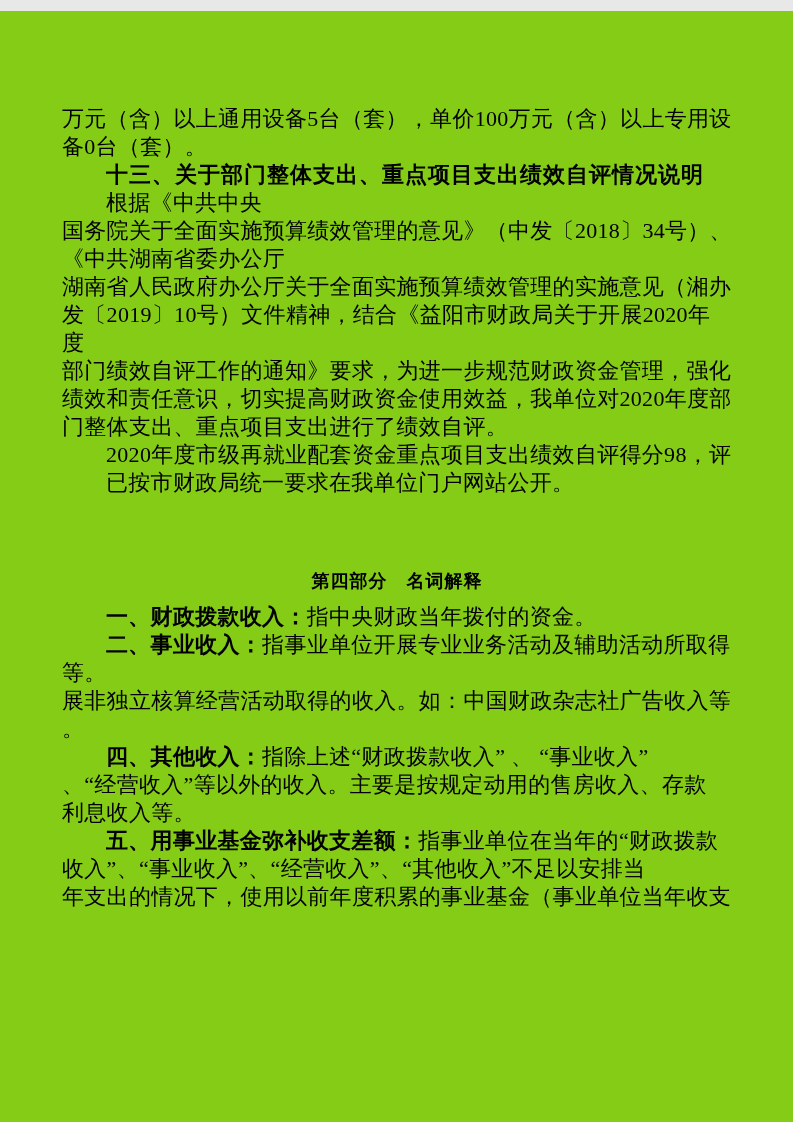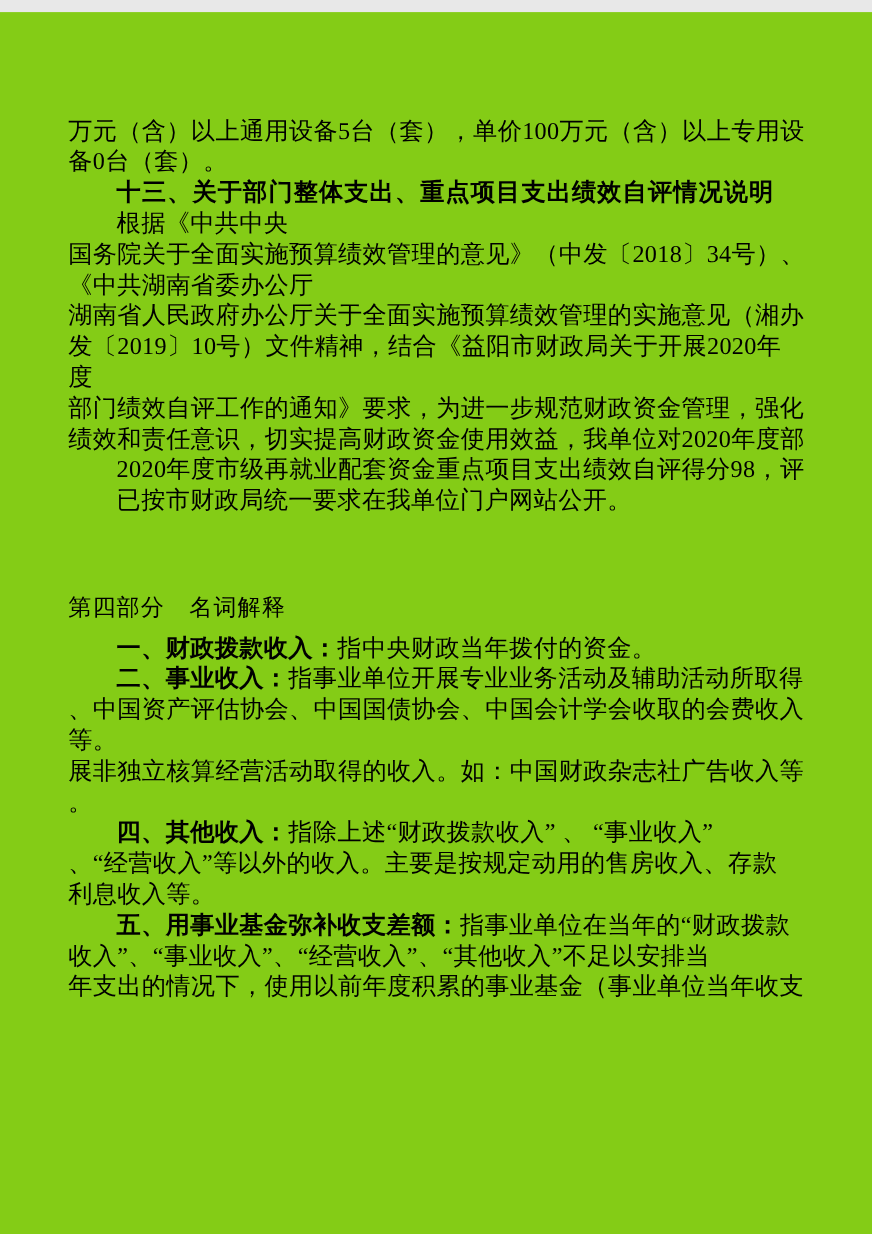--- a/index.html
+++ b/index.html
@@ -27,24 +27,25 @@
     letter-spacing: 0.3px;
   }
   .ind { text-indent: 44px; }
   .h13 {
     font-weight: 700;
     font-family: "Liberation Sans", "DejaVu Sans", sans-serif;
     letter-spacing: 1px;
   }
   .part4 { margin-top: 66px; }
   .part4-title {
-    font-size: 21px;
+    font-size: 18px;
     line-height: 36px;
-    font-weight: 400;
+    font-weight: 700;
     font-family: "Liberation Sans", "DejaVu Sans", sans-serif;
+    text-align: center;
     margin-bottom: 4px;
     letter-spacing: 1px;
   }
   .lbl {
     font-weight: 700;
     font-family: "Liberation Sans", "DejaVu Sans", sans-serif;
   }
 </style>
 </head>
 <body>
@@ -55,29 +56,29 @@
     <div class="line">万元（含）以上通用设备5台（套），单价100万元（含）以上专用设</div>
     <div class="line">备0台（套）。</div>
     <div class="line ind h13">十三、关于部门整体支出、重点项目支出绩效自评情况说明</div>
     <div class="line ind">根据《中共中央</div>
     <div class="line">国务院关于全面实施预算绩效管理的意见》（中发〔2018〕34号）、</div>
     <div class="line">《中共湖南省委办公厅</div>
     <div class="line">湖南省人民政府办公厅关于全面实施预算绩效管理的实施意见（湘办</div>
     <div class="line">发〔2019〕10号）文件精神，结合《益阳市财政局关于开展2020年度</div>
     <div class="line">部门绩效自评工作的通知》要求，为进一步规范财政资金管理，强化</div>
     <div class="line">绩效和责任意识，切实提高财政资金使用效益，我单位对2020年度部</div>
+    <div class="line">门整体支出、重点项目支出进行了绩效自评。</div>
     <div class="line ind">2020年度市级再就业配套资金重点项目支出绩效自评得分98，评</div>
     <div class="line ind">已按市财政局统一要求在我单位门户网站公开。</div>
 
     <div class="part4">
       <div class="part4-title">第四部分　名词解释</div>
 
       <div class="line ind"><span class="lbl">一、财政拨款收入：</span><span>指中央财政当年拨付的资金。</span></div>
       <div class="line ind"><span class="lbl">二、事业收入：</span><span>指事业单位开展专业业务活动及辅助活动所取得</span></div>
-      <div class="line">、中国资产评估协会、中国国债协会、中国会计学会收取的会费收入</div>
       <div class="line">等。</div>
       <div class="line">展非独立核算经营活动取得的收入。如：中国财政杂志社广告收入等</div>
       <div class="line">。</div>
       <div class="line ind"><span class="lbl">四、其他收入：</span><span>指除上述“财政拨款收入” 、 “事业收入”</span></div>
       <div class="line">、“经营收入”等以外的收入。主要是按规定动用的售房收入、存款</div>
       <div class="line">利息收入等。</div>
       <div class="line ind"><span class="lbl">五、用事业基金弥补收支差额：</span><span>指事业单位在当年的“财政拨款</span></div>
       <div class="line">收入”、“事业收入”、“经营收入”、“其他收入”不足以安排当</div>
       <div class="line">年支出的情况下，使用以前年度积累的事业基金（事业单位当年收支</div>
     </div>

